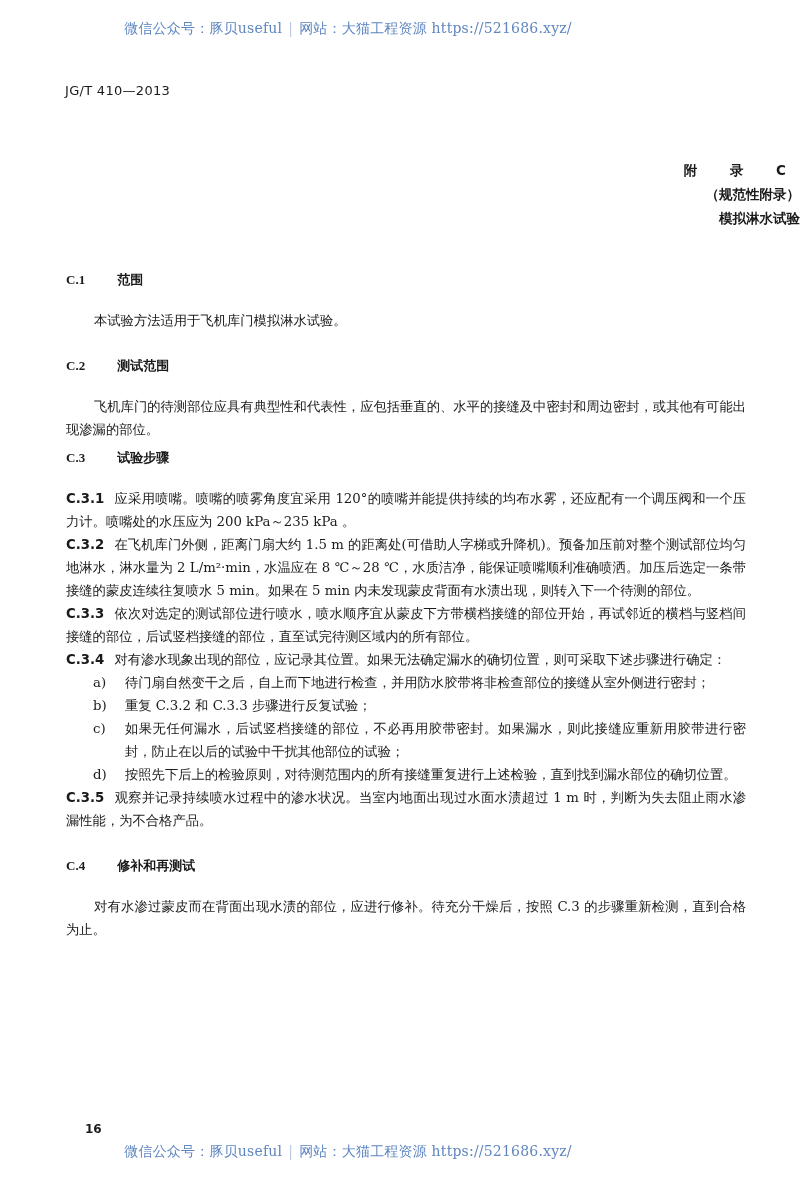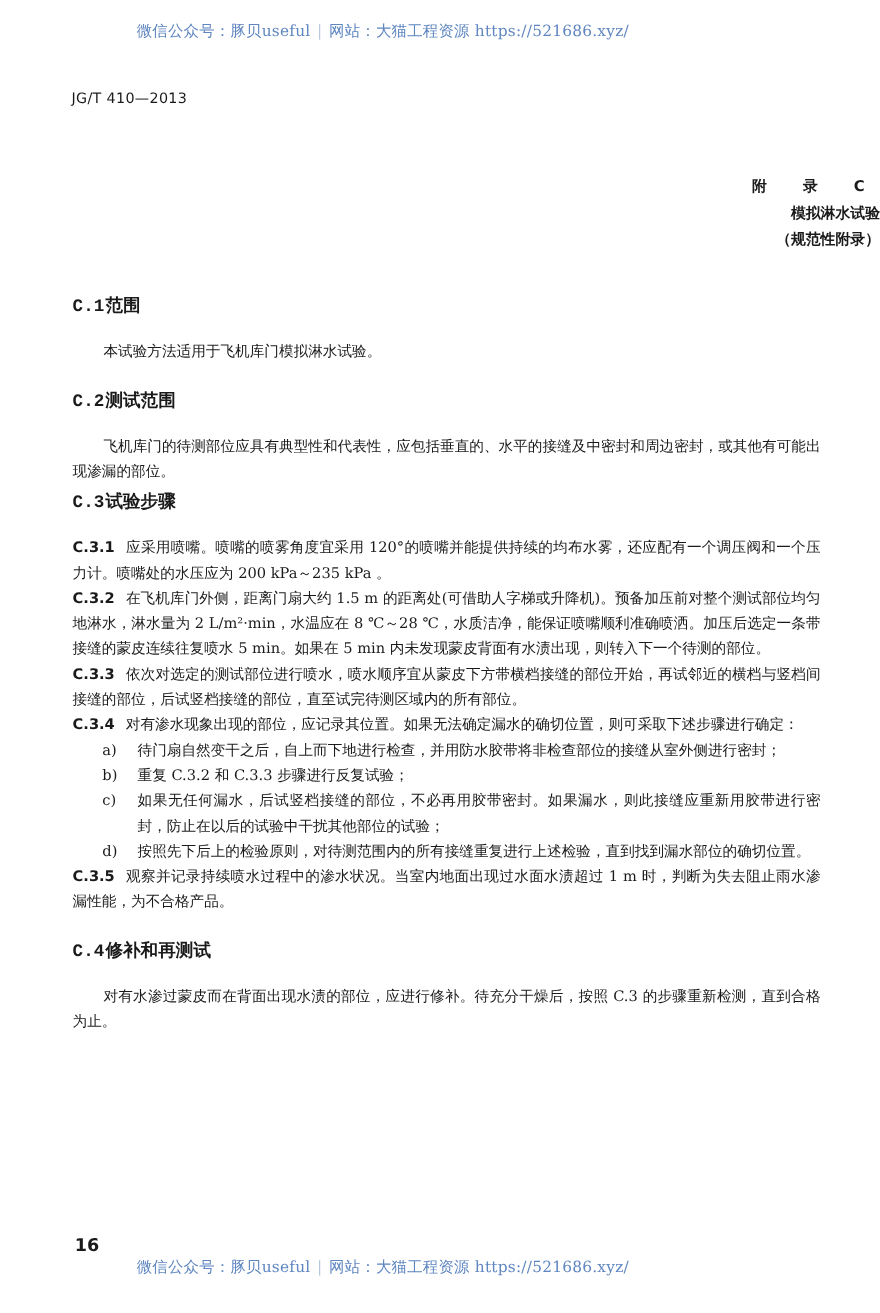--- a/index.html
+++ b/index.html
@@ -56,25 +56,25 @@
 
     .content {
       position: absolute;
       left: 66px;
       top: 268px;
       width: 680px;
       font-size: 13.3px;
       line-height: 23px;
     }
     .sec-h {
-      font-family: Liberation Mono, monospace;
+      font-family: Liberation Serif, serif;
       font-weight: bold;
-      font-size: 16px;
+      font-size: 13px;
       display: flex;
-      gap: 1px;
+      gap: 32px;
     }
     .para {
       text-indent: 28px;
       text-align: justify;
     }
     .clause {
       text-align: justify;
     }
     .clause-num {
       font-family: "DejaVu Sans", "Liberation Sans", sans-serif;
@@ -88,40 +88,40 @@
     .list-marker {
       width: 32px;
       flex: 0 0 32px;
     }
     .list-text {
       flex: 1;
       text-align: justify;
     }
     .page-num {
       position: absolute;
-      left: 68px;
+      left: 85px;
       top: 1122px;
       font-family: "DejaVu Sans", "Liberation Sans", sans-serif;
       font-weight: bold;
-      font-size: 16px;
+      font-size: 12px;
     }
   </style>
 </head>
 <body>
 
 <div class="watermark wm-top">
   <span>微信公众号：豚贝useful</span><span class="sep">|</span><span>网站：大猫工程资源 https://521686.xyz/</span>
 </div>
 
 <div class="std-code">JG/T 410—2013</div>
 
 <div class="title-block">
   <div class="title-main">附 录 C</div>
+  <div>（规范性附录）</div>
   <div>模拟淋水试验</div>
-  <div>（规范性附录）</div>
 </div>
 
 <div class="content">
 
   <div class="sec-h" style="margin-top:0;">
     <span>C.1</span>
     <span>范围</span>
   </div>
   <div class="para" style="margin-top:18px;">本试验方法适用于飞机库门模拟淋水试验。</div>
 

